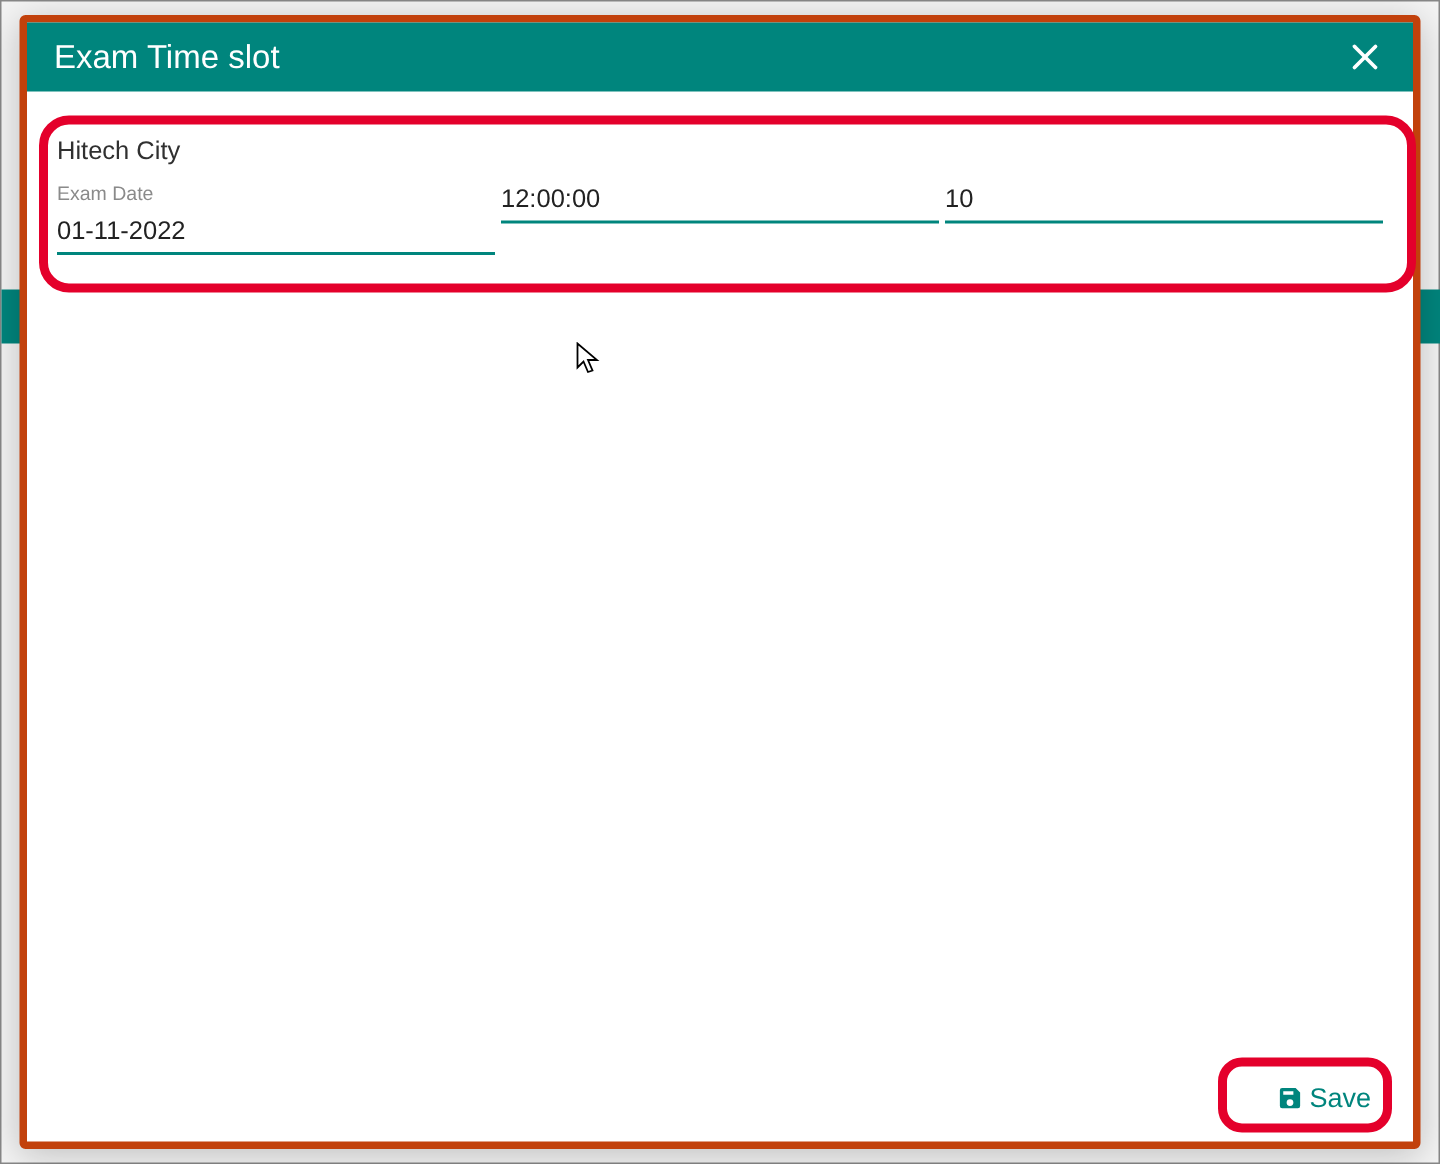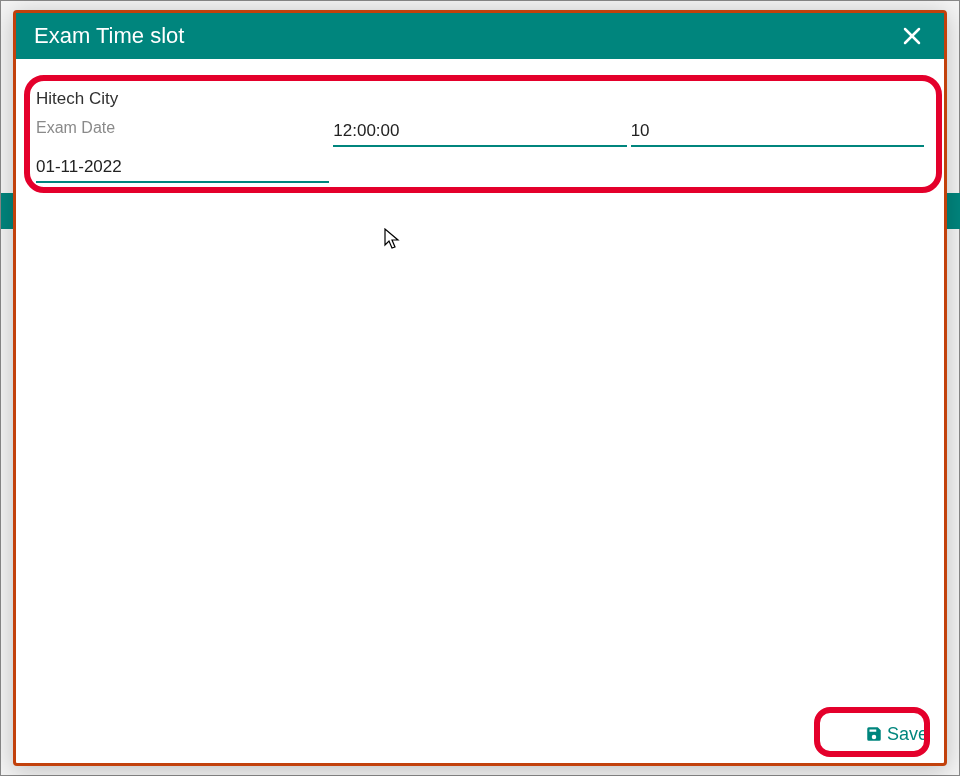--- a/index.html
+++ b/index.html
@@ -24,21 +24,21 @@
     height: 36px;
     background: #00857d;
   }
   .modal {
     position: absolute;
     left: 13px;
     top: 10px;
     width: 934px;
     height: 756px;
     background: #ffffff;
-    border: 3px solid #c2410c;
+    border: 5px solid #c2410c;
     border-radius: 4px;
     box-shadow: 0 4px 24px rgba(0,0,0,0.22);
     display: flex;
     flex-direction: column;
   }
   .modal-header {
     background: #00857d;
     color: #ffffff;
     height: 46px;
     display: flex;
@@ -82,40 +82,40 @@
     display: flex;
     gap: 4px;
     margin: 0 6px;
   }
   .field {
     flex: 1;
     display: flex;
     flex-direction: column;
   }
   .field-label {
-    font-size: 16px;
+    font-size: 13px;
     color: #8a8a8a;
-    margin-bottom: 18px;
+    margin-bottom: 6px;
   }
   .field-input {
     border: none;
     border-bottom: 2px solid #00857d;
     font-size: 17px;
     color: #222;
     padding: 2px 0 4px 0;
     outline: none;
     background: transparent;
     width: 100%;
   }
   .modal-footer {
     height: 58px;
     display: flex;
     justify-content: flex-end;
     align-items: center;
-    padding-right: 16px;
+    padding-right: 28px;
   }
   .save-btn {
     background: transparent;
     border: none;
     color: #00857d;
     font-size: 18px;
     display: flex;
     align-items: center;
     gap: 4px;
     cursor: pointer;

